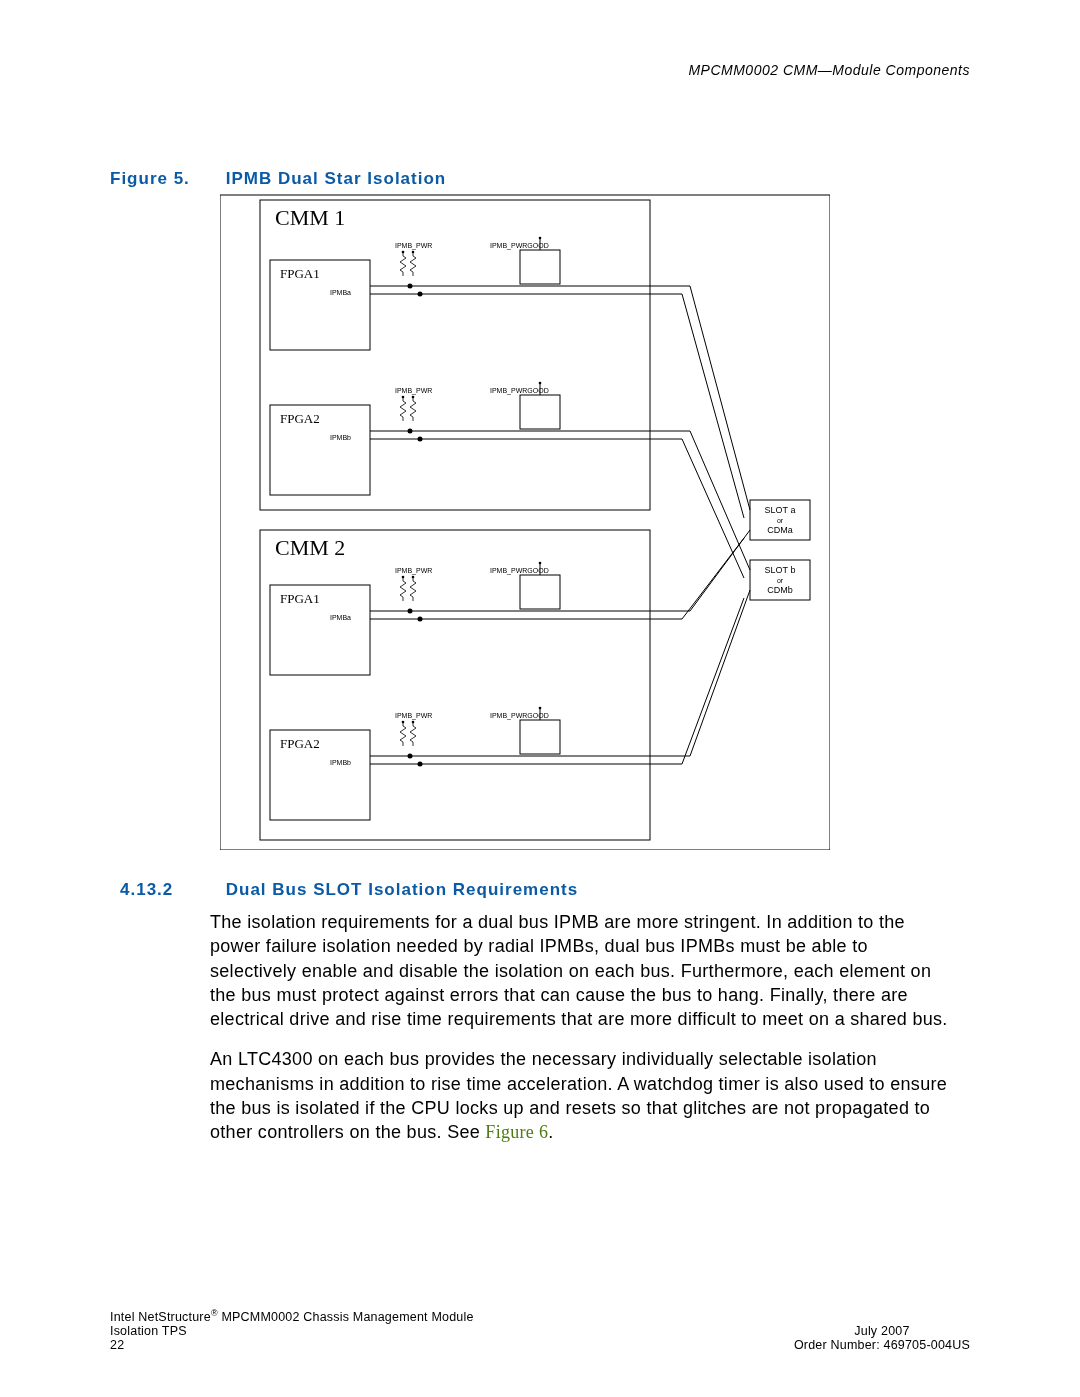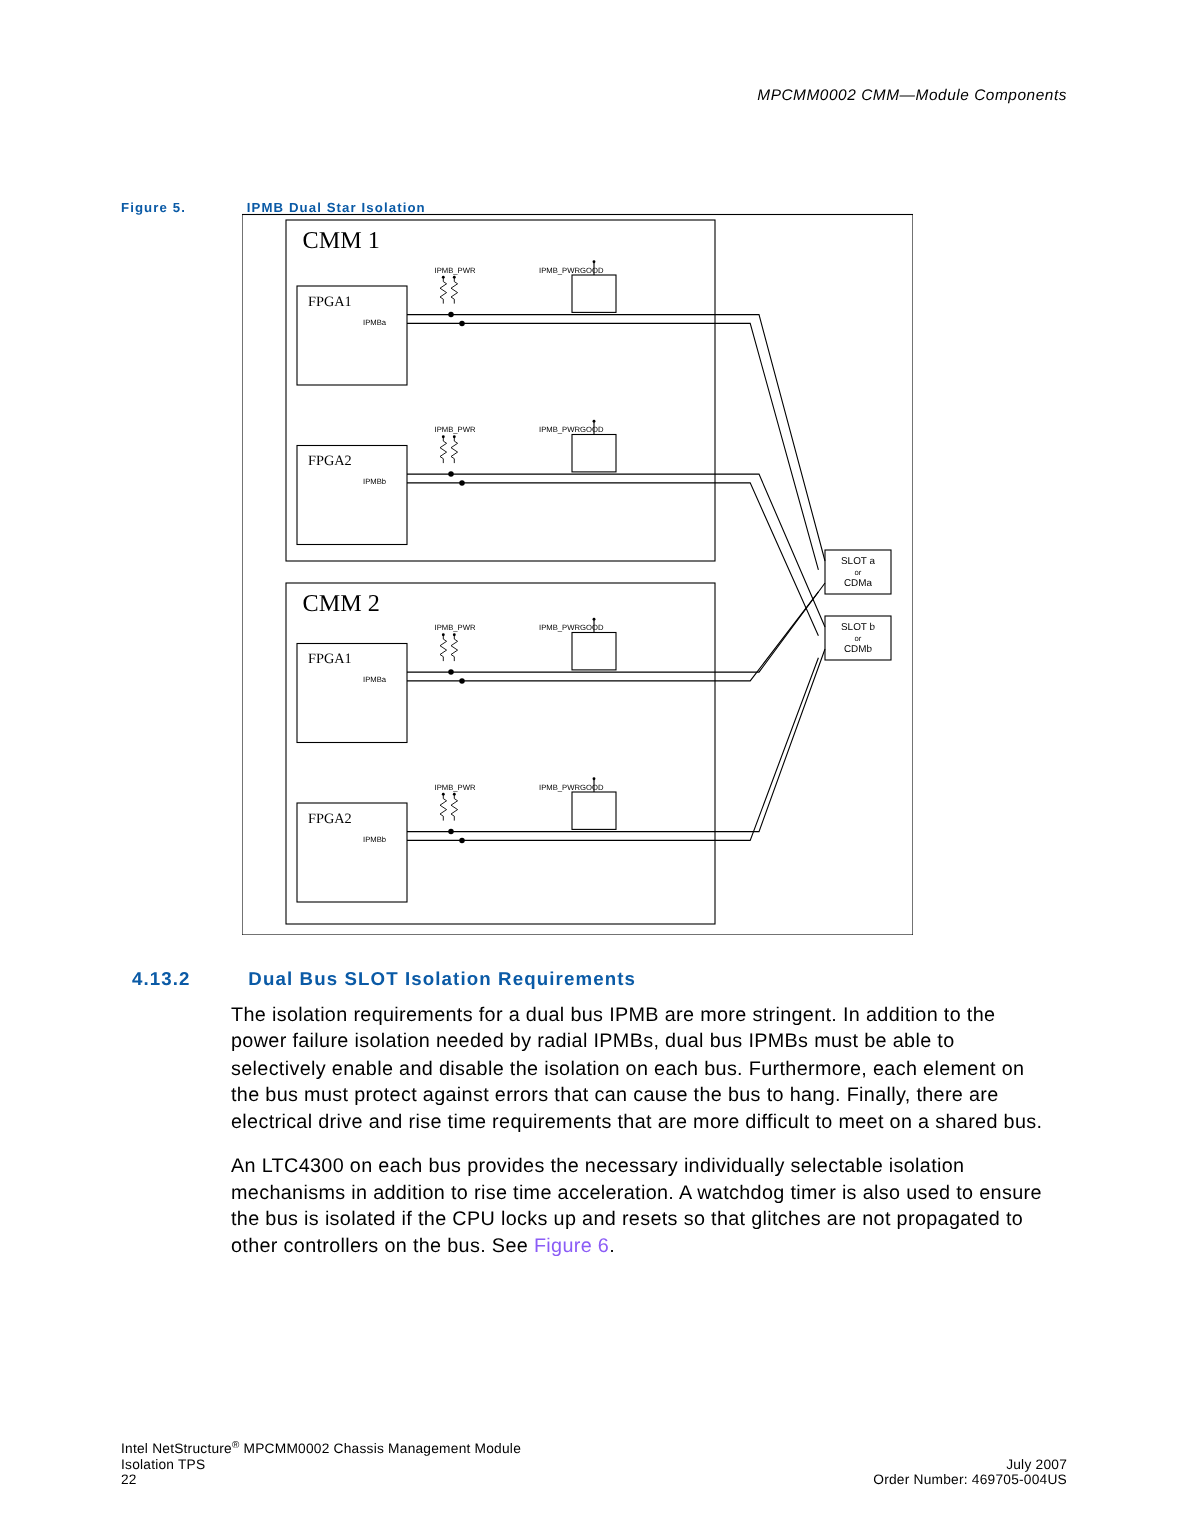--- a/index.html
+++ b/index.html
@@ -20,32 +20,32 @@
     height: 70px;
   }
   .logo {
     position: absolute;
     left: 0;
     top: 0;
   }
   .header-right {
     position: absolute;
     right: 0;
-    top: 18px;
+    top: 2px;
     font-style: italic;
     font-size: 14px;
     letter-spacing: 0.5px;
     color: #000;
   }
   .figure-caption {
     position: absolute;
-    top: 182px;
+    top: 169px;
     left: 110px;
     color: #0a5aa6;
-    font-size: 12px;
+    font-size: 17px;
     font-weight: bold;
     letter-spacing: 1px;
   }
   .fig-number { display:inline-block; width:110px; }
   .diagram-box {
     position: absolute;
     top: 190px;
     left: 220px;
     width: 610px;
     height: 660px;
@@ -63,31 +63,31 @@
   .body-text {
     position: absolute;
     top: 910px;
     left: 210px;
     width: 740px;
     font-size: 18px;
     line-height: 1.35;
     letter-spacing: 0.3px;
   }
   .body-text p { margin: 0 0 16px 0; }
-  .link { color: #8b5cf6; }
+  .link { color: #4d7c0f; font-family: Liberation Serif, serif; }
   .footer {
     position: absolute;
     bottom: 45px;
     left: 110px;
     right: 110px;
     font-size: 12.5px;
     letter-spacing: 0.2px;
   }
   .footer-left { position:absolute; left:0; bottom:0;margin-top:25px; }
-  .footer-right { position:absolute; right:0; bottom:0; text-align:right; }
+  .footer-right { position:absolute; right:0; bottom:0; text-align:center; }
   .reg { font-size: 9px; vertical-align: super; }
   
   svg text { font-family: "Times New Roman", serif; }
   .small-label { font-family: Arial, sans-serif; font-size: 9px; }
   .tiny-label { font-family: Arial, sans-serif; font-size: 7px; }
 </style>
 </head>
 <body>
 
 <div class="header">

